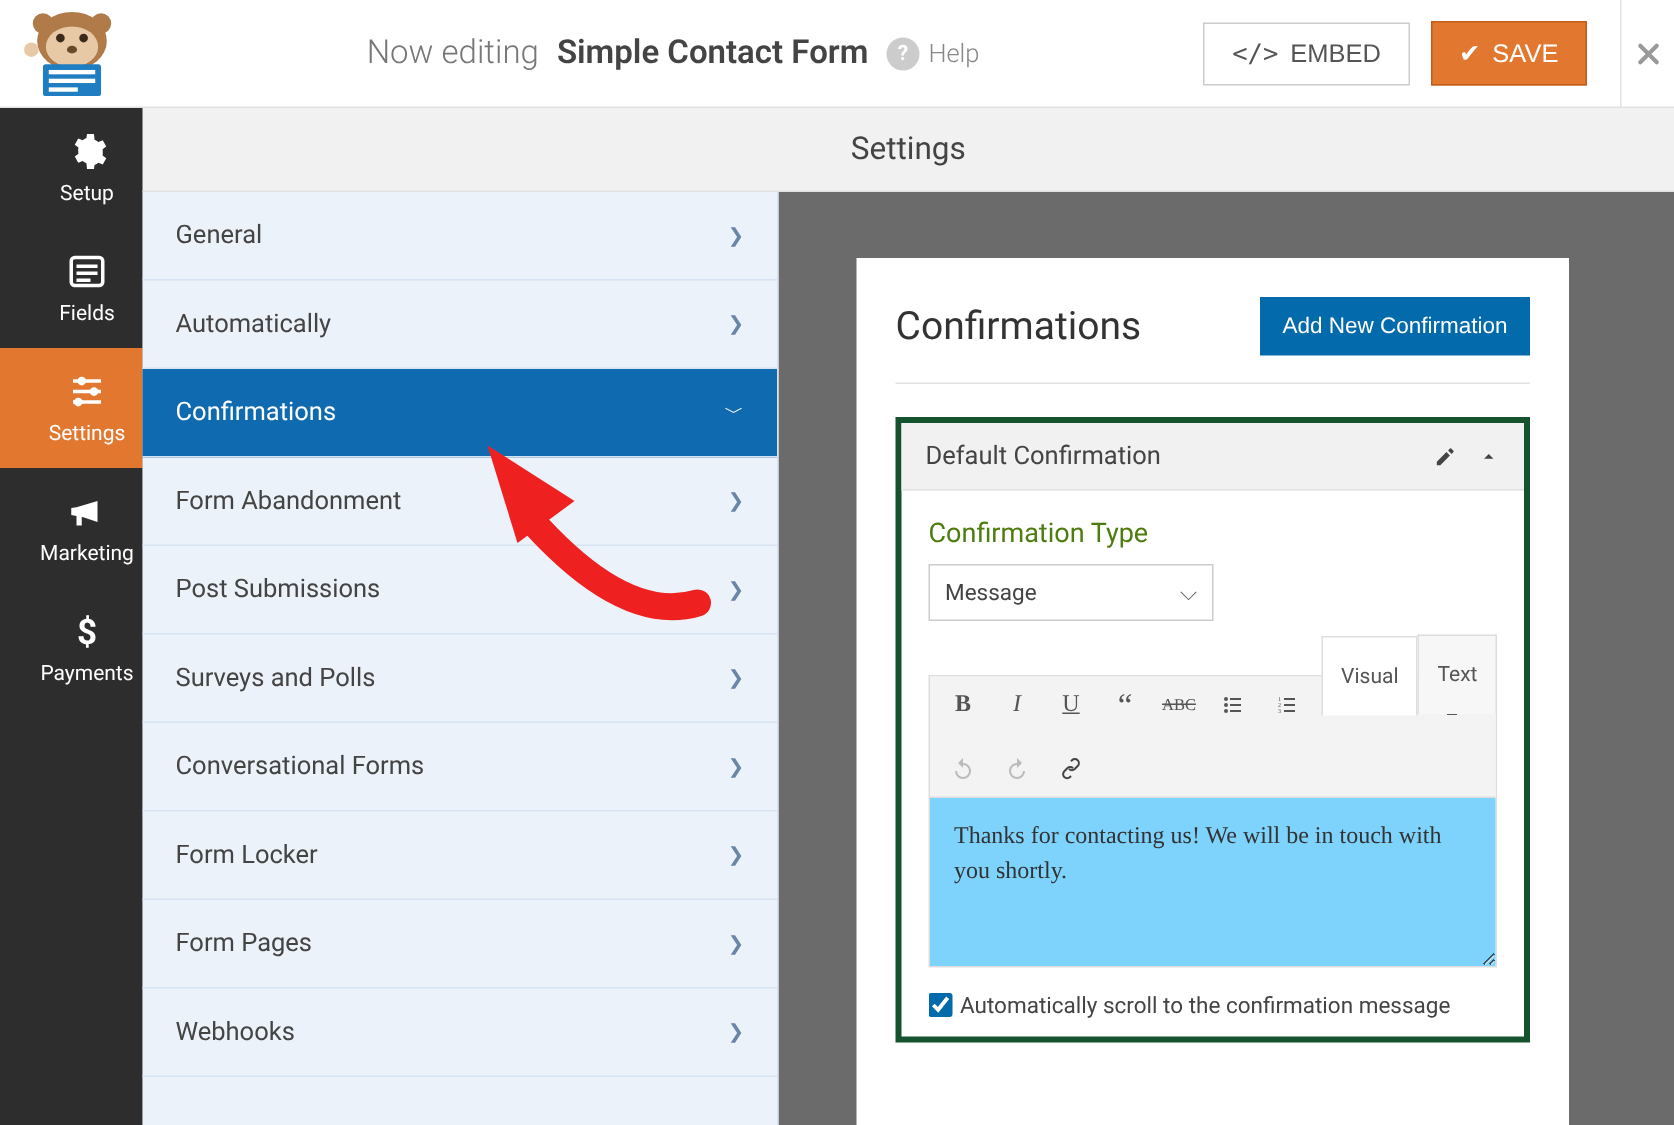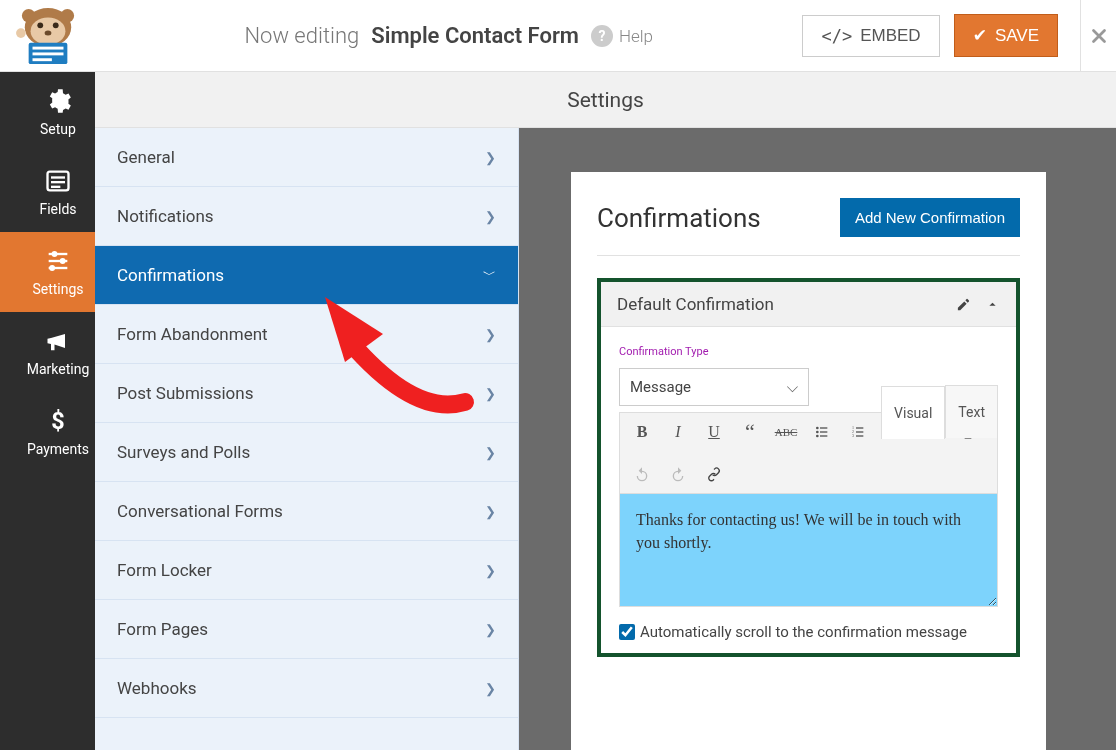--- a/index.html
+++ b/index.html
@@ -39,22 +39,22 @@
   .panel { position:absolute; left:476px; top:44px; width:475px; bottom:0; background:#fff; padding:26px 26px 10px 26px; overflow:hidden; }
   .panel-head { display:flex; align-items:center; justify-content:space-between; border-bottom:1px solid #e1e1e1; padding-bottom:18px; }
   .panel-head h2 { font-size:26px; font-weight:400; color:#333; }
   .btn-add { background:#036aab; color:#fff; border:none; padding:11px 15px; font-size:15px; cursor:pointer; }
 
   .conf-box { border:4px solid #14532d; margin-top:22px; background:#fff; }
   .conf-head { background:#f1f1f1; border-bottom:1px solid #e1e1e1; padding:12px 16px; display:flex; align-items:center; justify-content:space-between; color:#444; font-size:17px; }
   .conf-head-icons { display:flex; gap:14px; }
   .conf-head-icons svg { width:15px; height:15px; fill:#444; cursor:pointer; }
   .conf-body { padding:18px 18px 12px 18px; }
-  .label { font-size:11px; color:#a21caf; margin-bottom:10px; display:block; }
-  .select { width:190px; height:38px; border:1px solid #ccc; background:#fff; padding:0 10px; display:flex; align-items:center; justify-content:space-between; font-size:15px; color:#444; cursor:pointer; margin-bottom:6px; }
+  .label { font-size:18px; color:#4d7c0f; margin-bottom:10px; display:block; }
+  .select { width:190px; height:38px; border:1px solid #ccc; background:#fff; padding:0 10px; display:flex; align-items:center; justify-content:space-between; font-size:15px; color:#444; cursor:pointer; margin-bottom:36px; }
   .select .chev { color:#666; }
 
   .editor-wrap { border:1px solid #ddd; position:relative; }
   .editor-tabs { position:absolute; top:-28px; right:-1px; display:flex; }
   .editor-tab { border:1px solid #ddd; border-bottom:none; padding:18px 12px; font-size:14px; color:#555; background:#f7f7f7; cursor:pointer; }
   .editor-tab.active { background:#fff; position:relative; top:1px; }
   .editor-toolbar { background:#f3f3f3; border-bottom:1px solid #ddd; padding:6px 8px; display:flex; flex-wrap:wrap; gap:8px; }
   .tbtn { width:28px; height:26px; display:flex; align-items:center; justify-content:center; color:#555; font-family:Georgia, serif; cursor:pointer; border-radius:2px; }
   .tbtn svg { width:16px; height:16px; fill:#555; }
   .editor-content { min-height:112px; padding:14px 16px; font-family:Georgia, serif; font-size:16px; color:#333; line-height:1.45; background:#7dd3fc; resize:both; overflow:auto; }
@@ -154,21 +154,21 @@
 <div class="settings-title">Settings</div>
 
 <div class="main-area">
 
   <div class="settings-col">
     <div class="s-item">
         <span>General</span>
         <span class="chev">❯</span>
       </div>
     <div class="s-item">
-        <span>Notifications</span>
+        <span>Automatically</span>
         <span class="chev">❯</span>
       </div>
     <div class="s-item active">
         <span>Confirmations</span>
         <span class="chev">﹀</span>
       </div>
     <div class="s-item">
         <span>Form Abandonment</span>
         <span class="chev">❯</span>
       </div>

